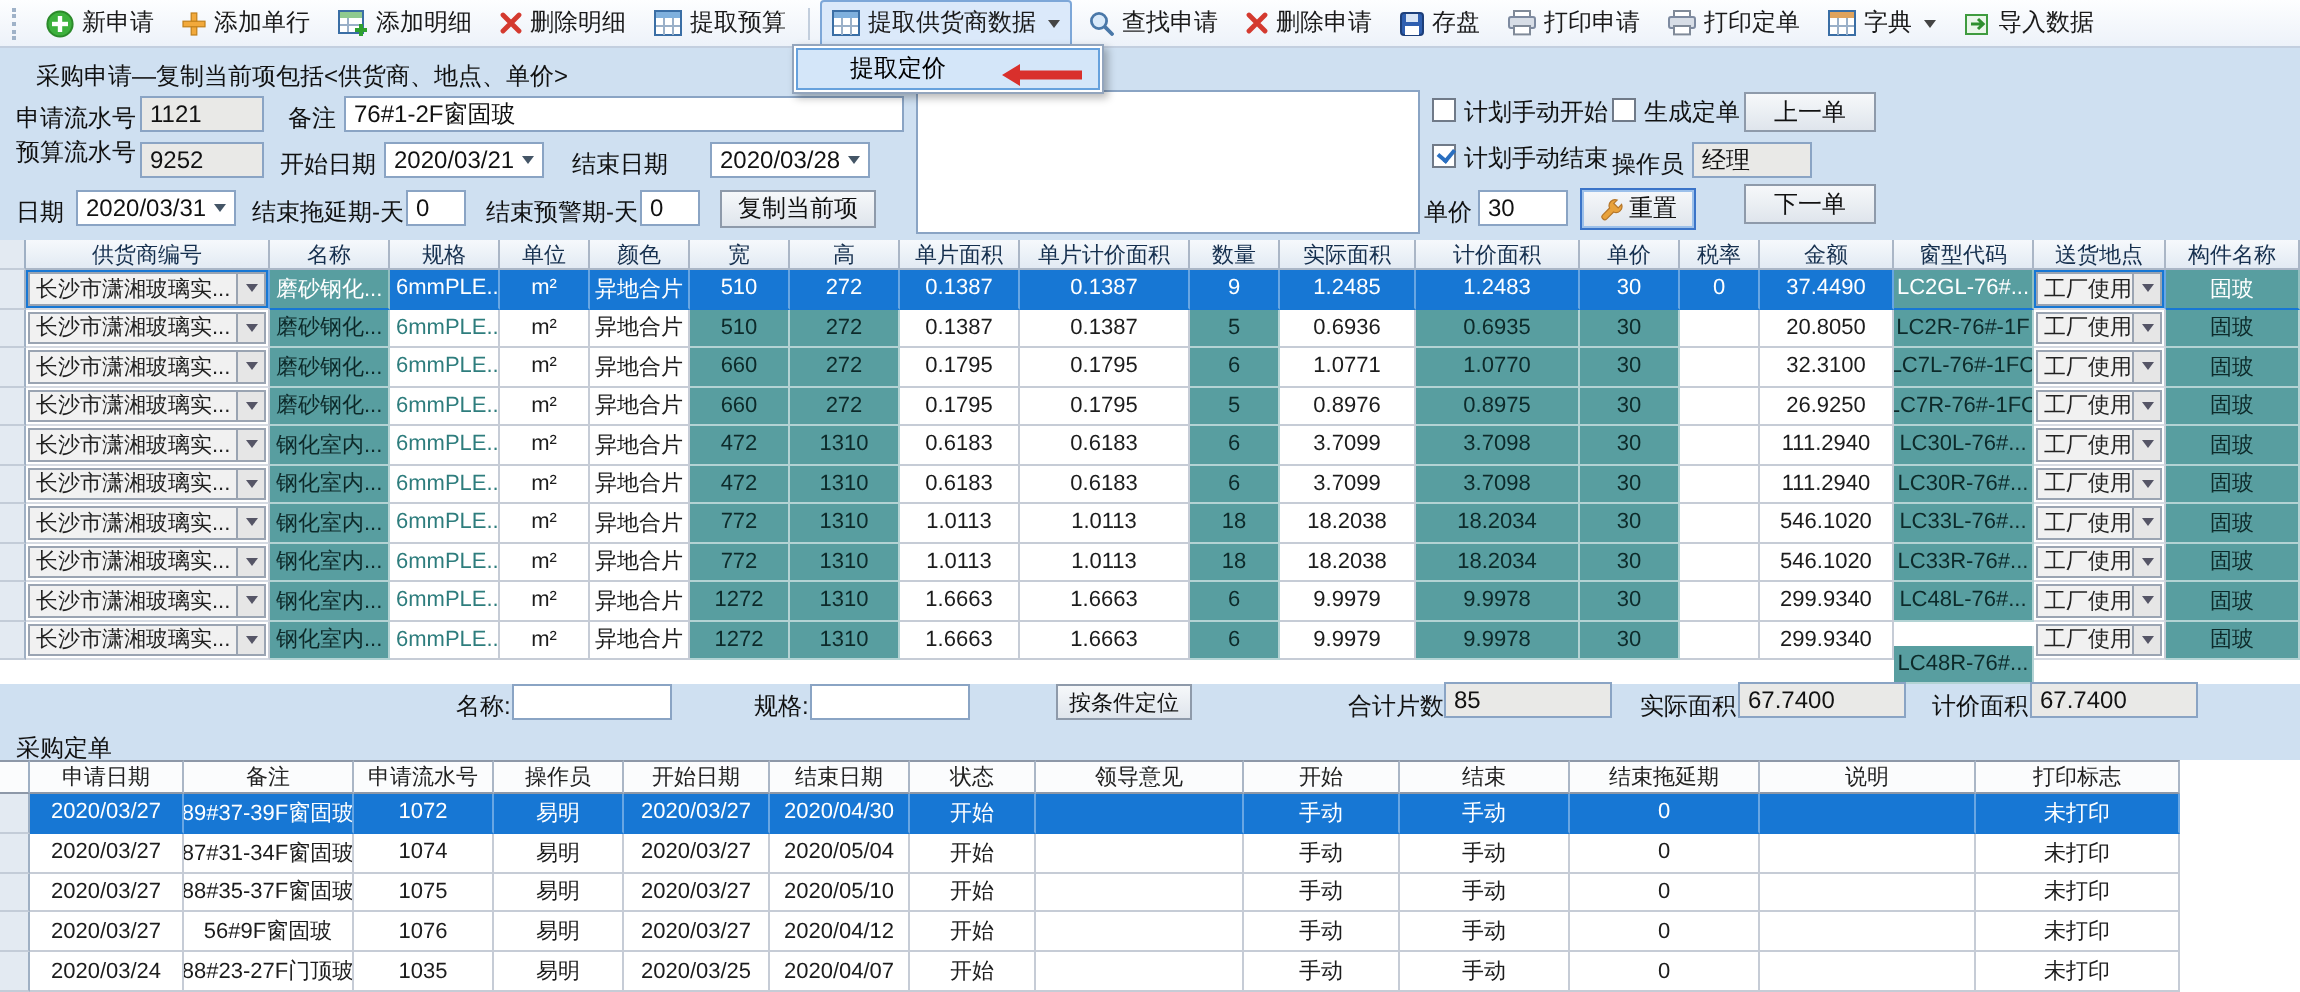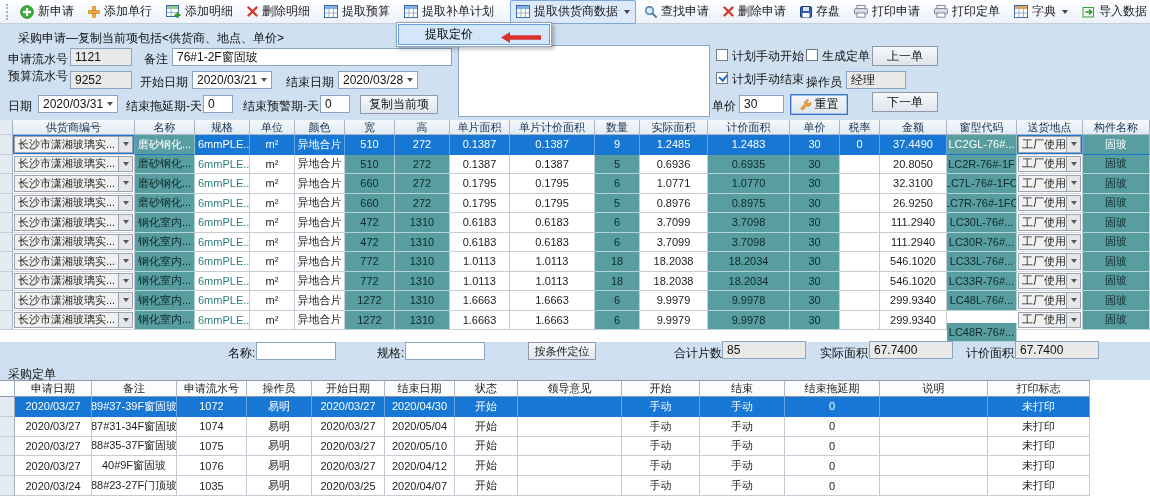--- a/index.html
+++ b/index.html
@@ -112,32 +112,20 @@
           <svg width="14" height="13" viewBox="0 0 14 13">
             <rect x="0.5" y="0.5" width="13" height="12" fill="#fff" stroke="#3a6ea5"></rect>
             <rect x="1" y="1" width="12" height="3" fill="#7fb0dd"></rect>
             <line x1="5" y1="4" x2="5" y2="12.5" stroke="#9ab0c8"></line>
             <line x1="9.5" y1="4" x2="9.5" y2="12.5" stroke="#9ab0c8"></line>
             <line x1="1" y1="8" x2="13" y2="8" stroke="#9ab0c8"></line>
           </svg>
         </span>
         <span class="lbl">提取预算</span>
       </div>
-      <div class="tb-btn">
-        <span class="icn">
-          <svg width="14" height="13" viewBox="0 0 14 13">
-            <rect x="0.5" y="0.5" width="13" height="12" fill="#fff" stroke="#3a6ea5"></rect>
-            <rect x="1" y="1" width="12" height="3" fill="#7fb0dd"></rect>
-            <line x1="5" y1="4" x2="5" y2="12.5" stroke="#9ab0c8"></line>
-            <line x1="9.5" y1="4" x2="9.5" y2="12.5" stroke="#9ab0c8"></line>
-            <line x1="1" y1="8" x2="13" y2="8" stroke="#9ab0c8"></line>
-          </svg>
-        </span>
-        <span class="lbl">提取补单计划</span>
-      </div>
       <span class="tb-sep"></span>
       <div class="tb-btn active">
         <span class="icn">
           <svg width="14" height="13" viewBox="0 0 14 13">
             <rect x="0.5" y="0.5" width="13" height="12" fill="#fff" stroke="#3a6ea5"></rect>
             <rect x="1" y="1" width="12" height="3" fill="#7fb0dd"></rect>
             <line x1="5" y1="4" x2="5" y2="12.5" stroke="#9ab0c8"></line>
             <line x1="9.5" y1="4" x2="9.5" y2="12.5" stroke="#9ab0c8"></line>
             <line x1="1" y1="8" x2="13" y2="8" stroke="#9ab0c8"></line>
           </svg>
@@ -231,21 +219,21 @@
   <div id="desc-box"></div>
 
   <div class="flabel" style="left:8px;top:68px;">预算流水号</div>
   <div class="inp ro" style="left:70px;top:71px;width:62px;">9252</div>
   <div class="flabel" style="left:140px;top:74px;">开始日期</div>
   <div class="dcombo" style="left:192px;top:71px;width:80px;">
       <span>2020/03/21</span>
       <span class="dar"></span>
     </div>
   <div class="flabel" style="left:286px;top:74px;">结束日期</div>
-  <div class="dcombo" style="left:338px;top:71px;width:80px;">
+  <div class="dcombo" style="left:355px;top:71px;width:80px;">
       <span>2020/03/28</span>
       <span class="dar"></span>
     </div>
 
   <div class="flabel" style="left:8px;top:98px;">日期</div>
   <div class="dcombo" style="left:38px;top:95px;width:80px;">
       <span>2020/03/31</span>
       <span class="dar"></span>
     </div>
   <div class="flabel" style="left:126px;top:98px;">结束拖延期-天</div>
@@ -726,21 +714,21 @@
         <div class="g-cell" style="width:104px;height:19.8px;"></div>
         <div class="g-cell" style="width:78px;height:19.8px;">手动</div>
         <div class="g-cell" style="width:85px;height:19.8px;">手动</div>
         <div class="g-cell" style="width:95px;height:19.8px;">0</div>
         <div class="g-cell" style="width:108px;height:19.8px;"></div>
         <div class="g-cell" style="width:102px;height:19.8px;">未打印</div>
       </div>
       <div class="g-row">
         <div class="strip" style="width:15px;height:19.8px;"></div>
         <div class="g-cell" style="width:77px;height:19.8px;">2020/03/27</div>
-        <div class="g-cell" style="width:85px;height:19.8px;">40#9F窗固玻</div>
+        <div class="g-cell" style="width:85px;height:19.8px;">56#9F窗固玻</div>
         <div class="g-cell" style="width:70px;height:19.8px;">1076</div>
         <div class="g-cell" style="width:65px;height:19.8px;">易明</div>
         <div class="g-cell" style="width:73px;height:19.8px;">2020/03/27</div>
         <div class="g-cell" style="width:70px;height:19.8px;">2020/04/12</div>
         <div class="g-cell" style="width:63px;height:19.8px;">开始</div>
         <div class="g-cell" style="width:104px;height:19.8px;"></div>
         <div class="g-cell" style="width:78px;height:19.8px;">手动</div>
         <div class="g-cell" style="width:85px;height:19.8px;">手动</div>
         <div class="g-cell" style="width:95px;height:19.8px;">0</div>
         <div class="g-cell" style="width:108px;height:19.8px;"></div>

